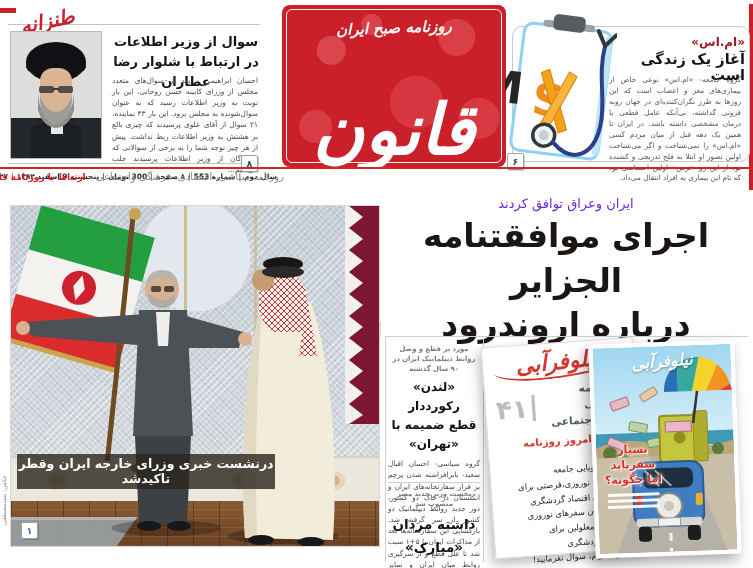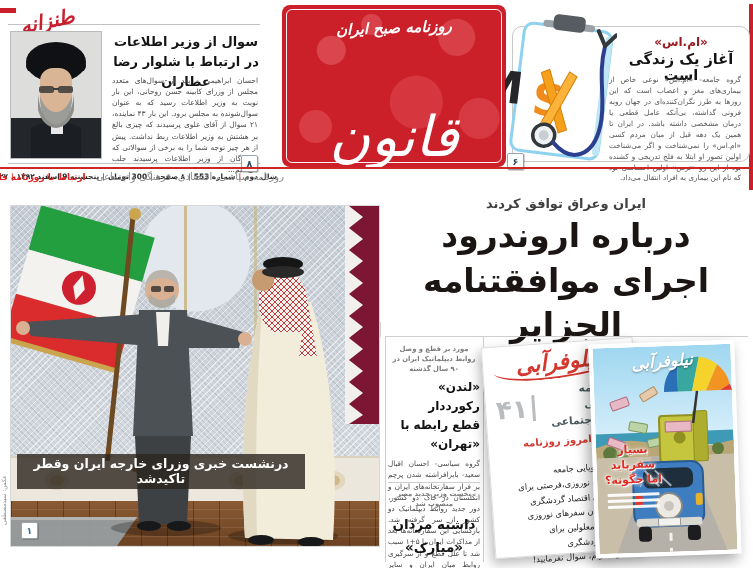--- a/index.html
+++ b/index.html
@@ -18,55 +18,55 @@
       radial-gradient(circle at 22% 28%, rgba(255,160,160,.30) 0 14px, transparent 15px),
       radial-gradient(circle at 78% 20%, rgba(255,160,160,.25) 0 18px, transparent 19px),
       radial-gradient(circle at 60% 60%, rgba(255,140,140,.22) 0 26px, transparent 27px),
       radial-gradient(circle at 15% 75%, rgba(255,150,150,.25) 0 16px, transparent 17px),
       radial-gradient(circle at 88% 70%, rgba(255,150,150,.22) 0 20px, transparent 21px),
       radial-gradient(circle at 40% 12%, rgba(255,170,170,.25) 0 10px, transparent 11px);}
   .masthead-inner{position:absolute;inset:4px;border:1.5px solid rgba(255,255,255,.95);border-radius:6px;}
   .masthead-tagline{position:absolute;top:14px;left:0;right:0;text-align:center;color:#fff;
     font-size:15px;font-weight:bold;font-style:italic;transform:rotate(-2deg);}
   .masthead-logo{position:absolute;bottom:2px;left:0;right:0;text-align:center;color:#fff;
-    font-size:56px;line-height:1.0;font-weight:normal;font-style:italic;letter-spacing:-2px;margin-top:8px;}
+    font-size:70px;line-height:1.0;font-weight:bold;font-style:italic;letter-spacing:-2px;margin-top:8px;}
 
   
   .satire-box{left:8px;top:24px;width:252px;height:138px;border-top:1px solid #c3c3c3;border-bottom:1px solid #c3c3c3;background:#fff;}
   .satire-logo{position:absolute;left:12px;top:-16px;color:#c8202f;font-size:20px;font-weight:bold;
     font-style:italic;transform:rotate(-12deg);letter-spacing:1px;}
   .cleric{position:absolute;right:158px;top:6px;width:90px;height:126px;border:1px solid #bbb;background:#dcdcda;overflow:hidden;}
   .satire-title{position:absolute;right:0;left:104px;top:7px;text-align:center;font-weight:bold;
     font-size:13px;line-height:1.55;color:#151515;}
   .satire-body{position:absolute;right:2px;left:104px;top:50px;font-size:7.4px;line-height:1.5;
     color:#4a4a4a;text-align:justify;}
   .satire-box .pgbox{left:2px;bottom:-8px;}
 
   
   .ms-box{left:512px;top:26px;width:236px;height:134px;border:1px solid #c9c9c9;border-radius:10px;background:#fff;}
-  .ms-text{position:absolute;left:104px;right:4px;top:8px;text-align:center;}
+  .ms-text{position:absolute;left:104px;right:4px;top:8px;}
   .ms-kicker{color:#9b1b20;font-weight:bold;font-size:12px;}
   .ms-headline{color:#141414;font-weight:bold;font-size:14.5px;margin-top:2px;}
   .ms-body{position:absolute;left:96px;right:8px;top:48px;font-size:7.3px;line-height:1.5;
     color:#555;text-align:justify;}
   .ms-art{position:absolute;left:-8px;top:-14px;width:112px;height:162px;}
   .ms-box .pgbox{left:-6px;bottom:-9px;}
 
   
   .red-rule{left:0;top:167px;width:753px;height:2px;background:#d02525;}
   .dateline{left:0px;top:172px;right:470px;font-size:7.4px;font-weight:bold;color:#2a2a2a;
     text-align:right;padding-right:6px;white-space:nowrap;}
   .dateline span + span::before{content:"|";color:#d02525;margin:0 3px;font-weight:bold;}
   .infoline{left:6px;top:171px;width:278px;display:flex;gap:10px;align-items:center;direction:rtl;}
   .category-line{font-size:10px;color:#8a8a8a;white-space:nowrap;}
   .contact-line{font-size:9px;font-weight:bold;color:#e02020;white-space:nowrap;}
 
   
   .lead{left:383px;top:196px;width:366px;text-align:center;}
-  .lead-kicker{color:#404040;font-weight:bold;font-size:13px;margin-bottom:3px;}
+  .lead-kicker{color:#6d28d9;font-weight:normal;font-size:13px;margin-bottom:3px;}
   .lead-h1{color:#1b1513;font-weight:bold;font-size:33px;line-height:1.35;letter-spacing:-1px;}
   .lead .pgbox{left:-20px;top:124px;}
   .mid-top-rule{left:385px;top:336px;width:363px;height:1px;background:#cfcfcf;}
 
   
   .photo{left:10px;top:205px;width:368px;height:340px;border:1px solid #d8d8d8;overflow:hidden;background:#cdd3d9;}
   .mirror-wall{position:absolute;left:0;top:0;right:0;height:250px;
     background:
       radial-gradient(circle at 50% 20%, #e2e8ee 0 55px, rgba(226,232,238,0) 56px),
       repeating-linear-gradient(135deg, rgba(255,255,255,.55) 0 1px, transparent 1px 5px),
@@ -79,35 +79,35 @@
     background-size:92px 45px;border-top:2px solid #d9d0bd;}
   .floor{position:absolute;left:0;top:295px;right:0;height:45px;
     background:
       repeating-linear-gradient(90deg, rgba(0,0,0,.28) 0 1px, transparent 1px 26px),
       repeating-linear-gradient(0deg, rgba(255,255,255,.10) 0 1px, transparent 1px 9px),
       linear-gradient(180deg,#8a5a33,#6b4222);}
   .rug{position:absolute;left:-14px;bottom:0;width:130px;height:26px;background:#9aa2a6;
     border-top:3px solid #b8bec2;transform:skewX(-35deg);opacity:.9;}
   .photo-fig{position:absolute;left:0;top:0;}
   .photo-kicker{position:absolute;left:6px;top:248px;width:258px;background:rgba(42,36,30,.80);
-    color:#fff;font-weight:bold;font-size:12.5px;text-align:center;padding:2px 15px 3px;}
+    color:#fff;font-weight:bold;font-size:12.5px;text-align:center;padding:2px 0 3px;}
   .photo-h1{position:absolute;left:10px;top:272px;width:248px;text-align:center;color:#fff;
     font-weight:bold;font-size:25px;line-height:1.25;
     text-shadow:0 0 6px rgba(0,0,0,.9),0 0 14px rgba(0,0,0,.75),1px 2px 3px rgba(0,0,0,.8);}
   .photo .pgbox{left:10px;bottom:7px;background:#fff;color:#3a6ea8;}
   .photo-credit{left:0px;top:465px;width:10px;font-size:6px;color:#8a8a8a;
     transform:rotate(180deg);writing-mode:vertical-rl;text-align:center;height:70px;}
 
   
   .vrule{width:1px;background:#cfcfcf;}
   .vrule-a{left:385px;top:336px;height:226px;}
   .vrule-b{left:483px;top:336px;height:226px;}
   .midcol{left:388px;top:344px;width:92px;}
   .mc-kicker{font-size:6.8px;color:#7a7a7a;text-align:center;line-height:1.5;font-weight:bold;}
-  .mc-head{font-size:12px;font-weight:bold;color:#131313;line-height:1.6;margin-top:3px;}
+  .mc-head{font-size:12px;font-weight:bold;color:#131313;text-align:center;line-height:1.6;margin-top:3px;}
   .mc-body{font-size:7.2px;color:#474747;text-align:justify;line-height:1.55;margin-top:4px;}
   .mc-divider{left:388px;top:482px;width:92px;height:1px;background:#cfcfcf;}
   .midcol2{left:388px;top:489px;width:92px;}
   .mc-head2{font-size:13.5px;font-weight:bold;color:#131313;text-align:center;line-height:1.7;margin-top:4px;}
 
   
   .pgbox{position:absolute;width:15px;height:15px;border:1px solid #9aa3ab;border-radius:2px;
     background:#fff;color:#2d4d66;font-size:9.5px;font-weight:bold;display:flex;
     align-items:center;justify-content:center;box-shadow:1px 1px 0 rgba(0,0,0,.18);}
 
@@ -208,22 +208,22 @@
 <div class="abs dateline">
   <span>سال دوم</span><span>شماره 553</span><span>۸ صفحه</span><span>300 تومان</span><span>پنجشنبه 9 اسفند ۱۳۹۲</span><span>۲۷ ربیع‌الثانی ۱۴۳۵</span>
 </div>
 <div class="abs infoline">
   <span class="category-line">روزنامه سیاسی، اقتصادی، فرهنگی واجتماعی</span>
   <span class="contact-line">ارتباط با روزنامه قانون ۳۰۰۰۶۱۸۳</span>
 </div>
 
 <div class="abs lead">
   <div class="lead-kicker">ایران وعراق توافق کردند</div>
+  <div class="lead-h1">اجرای موافقتنامه الجزایر</div>
   <div class="lead-h1">درباره اروندرود</div>
-  <div class="lead-h1">اجرای موافقتنامه الجزایر</div>
   <div class="pgbox" style="left:-20px;top:124px;">۲</div>
 </div>
 <div class="abs mid-top-rule"></div>
 
 <div class="abs photo">
   <div class="mirror-wall"></div>
   <div class="wainscot"></div>
   <div class="floor">
       <div class="rug"></div>
     </div>
@@ -302,21 +302,21 @@
 <div class="abs vrule vrule-a"></div>
 <div class="abs vrule vrule-b"></div>
 
 <div class="abs midcol">
   <div class="mc-kicker">
     <div>مورد بر قطع و وصل</div>
     <div>روابط دیپلماتیک ایران در ۹۰ سال گذشته</div>
   </div>
   <div class="mc-head">
     <div>«لندن» رکورددار</div>
-    <div>قطع رابطه با «تهران»</div>
+    <div>قطع ضمیمه با «تهران»</div>
   </div>
   <div class="mc-body">گروه سیاسی- احسان اقبال سعید- بابرافراشته شدن پرچم بر فراز سفارتخانه‌های ایران و انگلستان در خاک دو کشور، دور جدید روابط دیپلماتیک دو کشور از سر گرفته شد. بازگشایی این سفارتخانه‌ها بعد از مذاکرات ایران با ۵+۱ سبب شد تا علل قطع و از سرگیری روابط میان ایران و سایر کشورهای جهان را در ۹۰ سال گذشته مورد بررسی قرار دهیم.</div>
 
 </div>
 
 <div class="abs mc-divider"></div>
 
 <div class="abs midcol2">
   <div class="mc-kicker">نخست وزیر جدید مصر منصوب شد</div>
   <div class="mc-head2">

